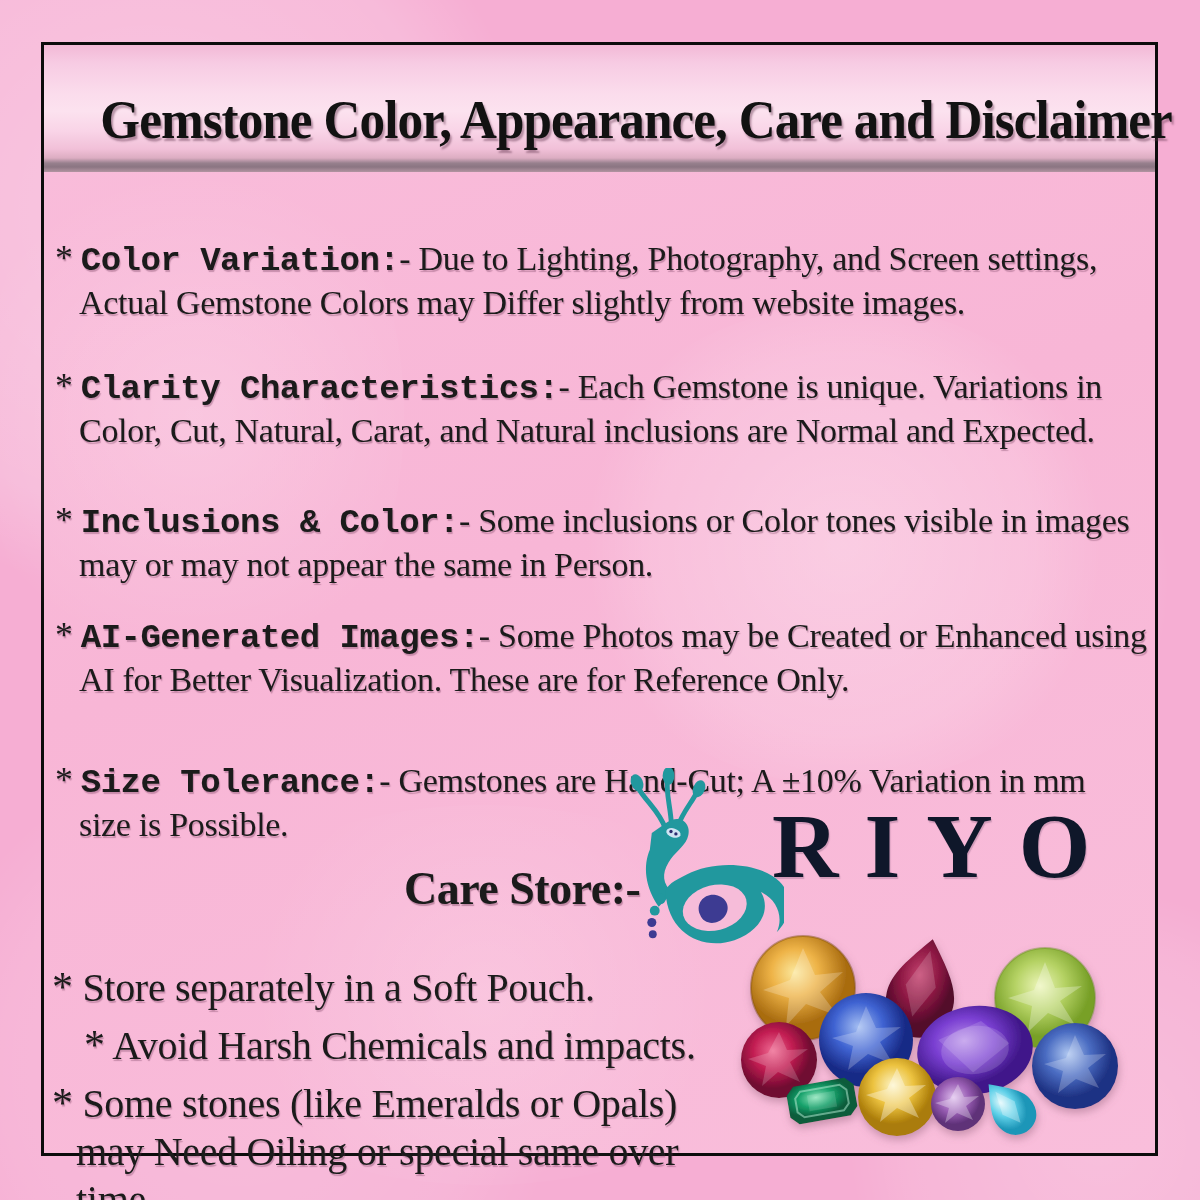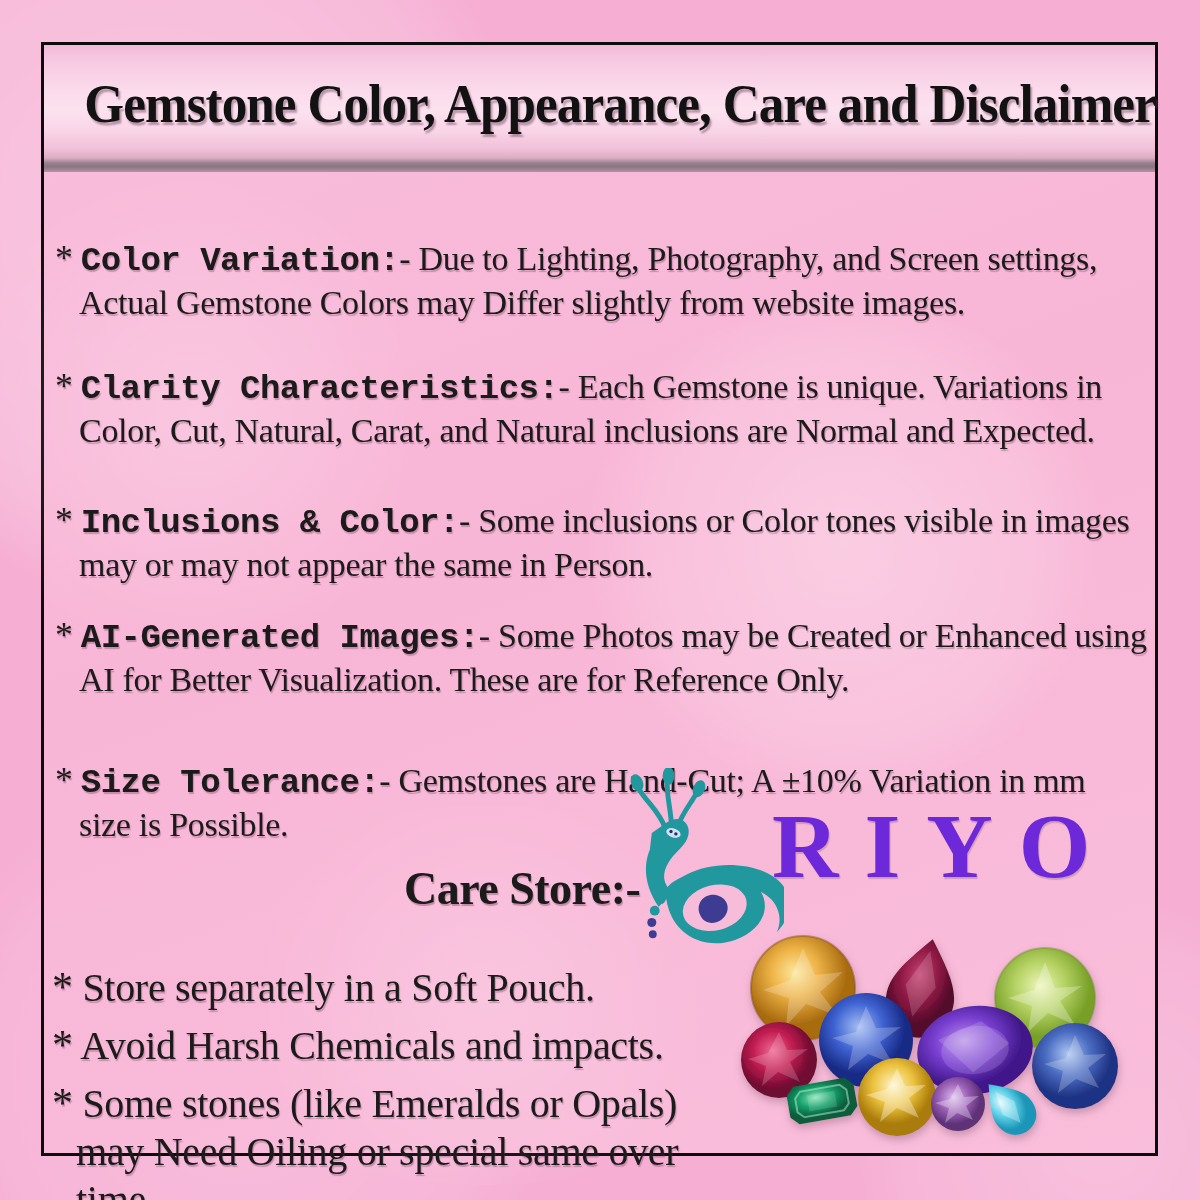--- a/index.html
+++ b/index.html
@@ -33,21 +33,21 @@
     background:radial-gradient(circle, rgba(255,255,255,.16) 0%, rgba(255,255,255,0) 62%);}
 
   .title-band{
     position:absolute;left:0;top:0;width:100%;height:127px;
     background:linear-gradient(180deg,
       #f2b9d6 0%, #f7cbe3 14%, #fbdcec 38%, #fce2ef 52%,
       #f9d4e7 68%, #f1c0d8 82%, #dcadc2 89%,
       #97808d 93%, #8b7582 96%, #b294a1 100%);
   }
   .title-band h1{
-    margin:0;width:100%;height:118px;line-height:118px;text-align:center;
+    margin:16px;width:100%;height:118px;line-height:118px;text-align:center;
     font-size:55px;font-weight:700;letter-spacing:-1px;white-space:nowrap;
     color:#121212;text-shadow:2px 3px 2px rgba(100,55,80,.45);
   }
   .title-band h1 span{display:inline-block;transform:scaleX(.93);transform-origin:center;}
 
   .bullet{
     position:absolute;left:55px;width:1080px;
     font-size:34px;line-height:1.22;letter-spacing:-.3px;
     padding-left:24px;text-indent:-24px;
     text-shadow:1px 2px 1px rgba(110,55,85,.35);
@@ -56,21 +56,21 @@
   .mark{font-size:1.05em;}
 
   .care-heading{
     position:absolute;left:404px;top:862px;
     font-size:46px;font-weight:700;letter-spacing:-.5px;
     text-shadow:1px 2px 1px rgba(110,55,85,.4);
   }
   .brand-name{
     position:absolute;left:772px;top:800px;
     font-size:92px;font-weight:700;letter-spacing:26px;line-height:1;
-    color:#6d28d9;text-shadow:1px 2px 1px rgba(90,60,90,.25);
+    color:#0f172a;text-shadow:1px 2px 1px rgba(90,60,90,.25);
   }
   .care-item{
     position:absolute;left:52px;width:690px;
     font-size:40px;line-height:1.2;letter-spacing:-.3px;
     padding-left:24px;text-indent:-24px;
     text-shadow:1px 2px 1px rgba(110,55,85,.35);
   }
   svg{position:absolute;}
 </style>
 </head>
@@ -134,21 +134,21 @@
   <circle cx="55.5" cy="64.5" r="1.7" fill="#2a2a6e"></circle>
   <circle cx="60.5" cy="67" r="1.7" fill="#2a2a6e"></circle>
   <ellipse cx="100" cy="142" rx="33" ry="23" fill="#f6bcd9" transform="rotate(-14 100 142)"></ellipse>
   <path d="M85,149 C80,137 90,127 101,129 C112,131 117,142 110,151 C103,160 89,160 85,149 Z" fill="#3d3b92"></path>
 </svg>
 
 <p class="care-item" style="top:922px;">
   <span class="mark">*</span>
   <span>Store separately in a Soft Pouch.</span>
 </p>
-<p class="care-item" style="top:980px;">
+<p class="care-item" style="top:980px;margin-left:32px;">
   <span class="mark">*</span>
   <span>Avoid Harsh Chemicals and impacts.</span>
 </p>
 <p class="care-item" style="top:1038px;width:660px;">
   <span class="mark">*</span>
   <span>Some stones (like Emeralds or Opals) may Need Oiling or special same over time.</span>
 </p>
 
 <svg viewBox="730 918 445 235" style="left:730px;top:918px;width:445px;height:235px;">
   <defs>

